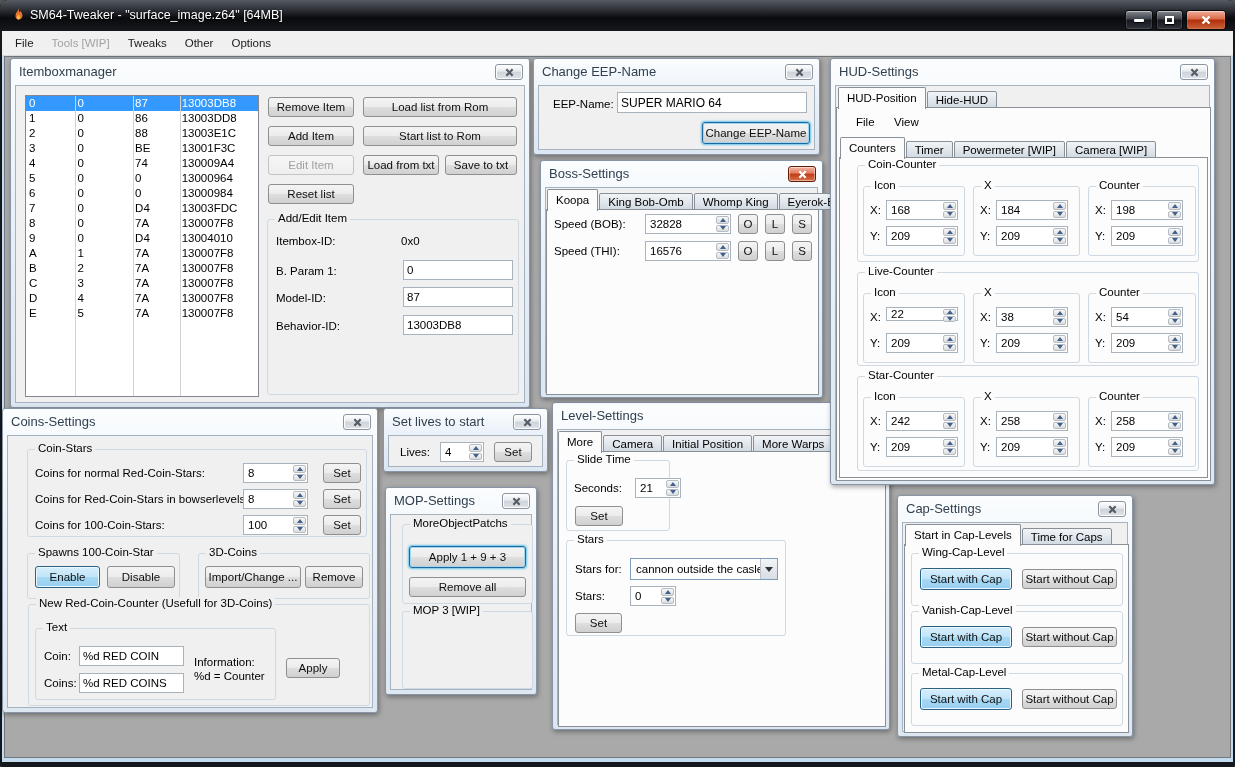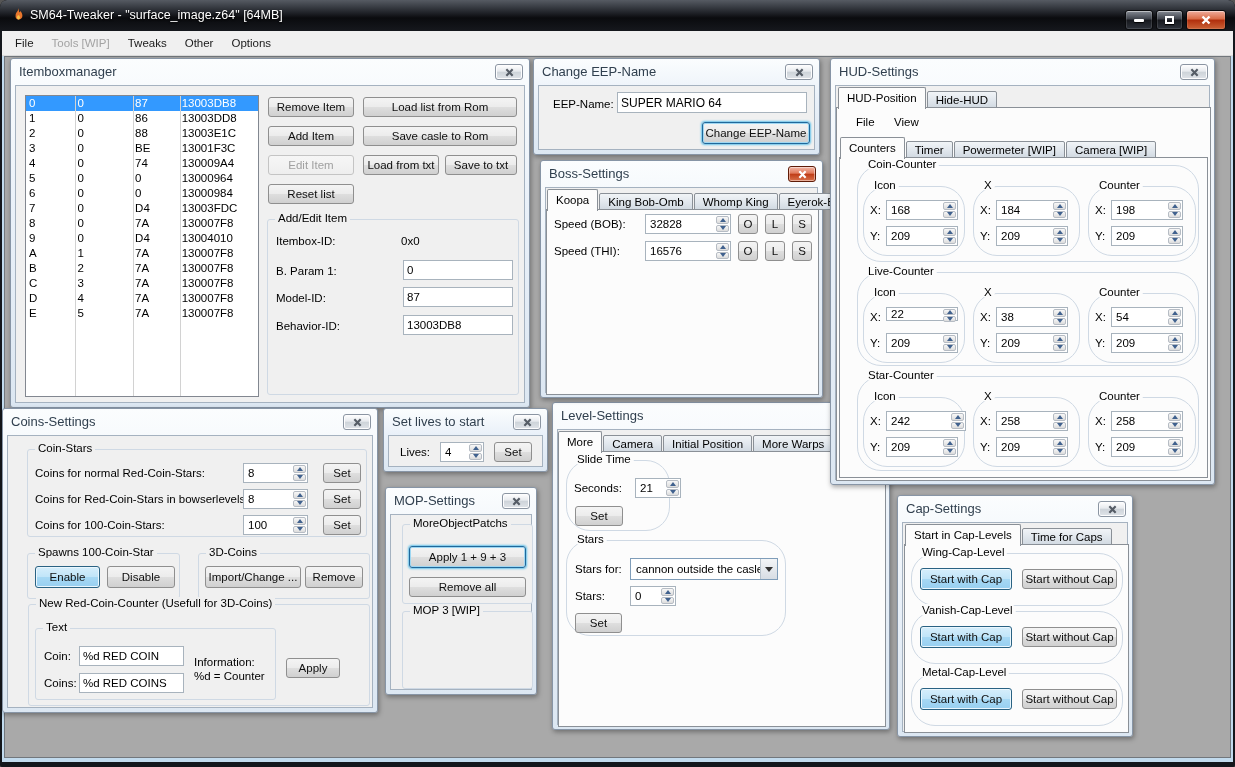--- a/index.html
+++ b/index.html
@@ -40,21 +40,21 @@
   .btn{position:absolute;display:flex;align-items:center;justify-content:center;font-size:11.5px;color:#0f0f0f;
     background:linear-gradient(#f4f4f4,#ececec 48%,#dedede 52%,#d0d0d0);
     border:1px solid #8f8f8f;border-radius:3px;white-space:nowrap;}
   .btn.focus{border-color:#20689b;box-shadow:0 0 0 1px #9ed7f2 inset,0 0 2px 1px #67c3ea;}
   .btn.bluefill{background:linear-gradient(#d6eefb,#c1e5f9 48%,#a6d8f4 52%,#97cff1);border-color:#2a6283;box-shadow:inset 0 0 0 1px #eaf7fe;}
   .btn.disabled{color:#a0a0a0;background:linear-gradient(#f6f6f6,#eeeeee);border-color:#c4c4c4;}
   .tb{position:absolute;border:1px solid #a8b3bd;background:#fff;font:11.5px "Liberation Sans",sans-serif;padding:0 3px;outline:none;}
   .grp{position:absolute;border:1px solid #cfd9e4;border-radius:3px;}
   .glabel{position:absolute;top:-8px;left:7px;font-size:11.5px;padding:0 3px;white-space:nowrap;}
   .bg-gray{background:#f0f0f0;}
-  .bg-white{background:#fcfcfc;border-radius:24px;}
+  .bg-white{background:#fcfcfc;}
   .spin{position:absolute;background:#fff;border:1px solid #a8b3bd;display:flex;}
   .spin input{flex:1;min-width:0;border:none;outline:none;font:11.5px "Liberation Sans",sans-serif;padding:0 0 0 4px;background:transparent;}
   .spin-btns{width:15px;display:flex;flex-direction:column;padding:1px;gap:1px;}
   .spin-b{flex:1;background:linear-gradient(#f8f8f8,#dcdcdc);border:1px solid #b6bcc4;border-radius:2px;display:flex;align-items:center;justify-content:center;}
   .tri-up{width:0;height:0;border-left:3px solid transparent;border-right:3px solid transparent;border-bottom:4px solid #40618e;}
   .tri-dn{width:0;height:0;border-left:3px solid transparent;border-right:3px solid transparent;border-top:4px solid #40618e;}
   .combo{position:absolute;display:flex;align-items:stretch;border:1px solid #7f9db9;background:#fff;font-size:11.5px;}
   .combo-val{flex:1;padding:4px 0 0 5px;white-space:nowrap;overflow:hidden;}
   .combo-btn{width:17px;display:flex;align-items:center;justify-content:center;background:linear-gradient(#f3f5f7,#d7dde4);border-left:1px solid #b7c2cc;}
   .tri-combo{width:0;height:0;border-left:4px solid transparent;border-right:4px solid transparent;border-top:5px solid #333;}
@@ -313,21 +313,21 @@
               <span class="lv-cell cw0">E</span>
               <span class="lv-cell cw1">5</span>
               <span class="lv-cell cw2">7A</span>
               <span class="lv-cell cw3">130007F8</span>
             </div>
           </div>
       </div>
       <div class="btn" style="left:252px;top:11px;width:86px;height:20px;">Remove Item</div>
       <div class="btn" style="left:347px;top:11px;width:154px;height:20px;">Load list from Rom</div>
       <div class="btn" style="left:252px;top:40px;width:86px;height:20px;">Add Item</div>
-      <div class="btn" style="left:347px;top:40px;width:154px;height:20px;">Save casle to Rom</div>
+      <div class="btn" style="left:347px;top:40px;width:154px;height:20px;">Start list to Rom</div>
       <div class="btn disabled" style="left:252px;top:69px;width:86px;height:20px;">Edit Item</div>
       <div class="btn" style="left:347px;top:69px;width:76px;height:20px;">Load from txt</div>
       <div class="btn" style="left:429px;top:69px;width:72px;height:20px;">Save to txt</div>
       <div class="btn" style="left:252px;top:98px;width:86px;height:20px;">Reset list</div>
       <div class="grp bg-gray" style="left:251px;top:133px;width:252px;height:176px;">
         <span class="glabel bg-gray">Add/Edit Item</span>
         <span class="lbl" style="left:8px;top:15px;">Itembox-ID:</span>
         <span class="lbl" style="left:133px;top:15px;">0x0</span>
         <span class="lbl" style="left:8px;top:45px;">B. Param 1:</span>
         <input class="tb" style="left: 135px; top: 40px; width: 110px; height: 20px;" value="0">
@@ -778,21 +778,21 @@
               </div>
           </div>
 
           <div class="grp bg-white" style="left:17px;top:218px;width:342px;height:95px;">
             <span class="glabel bg-white">Star-Counter</span>
             <div class="subhost">
 
                 <div class="grp bg-white sub">
                   <span class="glabel bg-white">Icon</span>
                   <span class="lbl" style="left:6px;top:17px;">X:</span>
-                  <div class="spin" style="left:22px;top:13px;width:80px;height:20px;">
+                  <div class="spin" style="left:22px;top:13px;width:72px;height:20px;">
                     <input value="242" style="">
                     <div class="spin-btns">
                       <div class="spin-b">
                         <span class="tri-up"></span>
                       </div>
                       <div class="spin-b">
                         <span class="tri-dn"></span>
                       </div>
                     </div>
                   </div>

